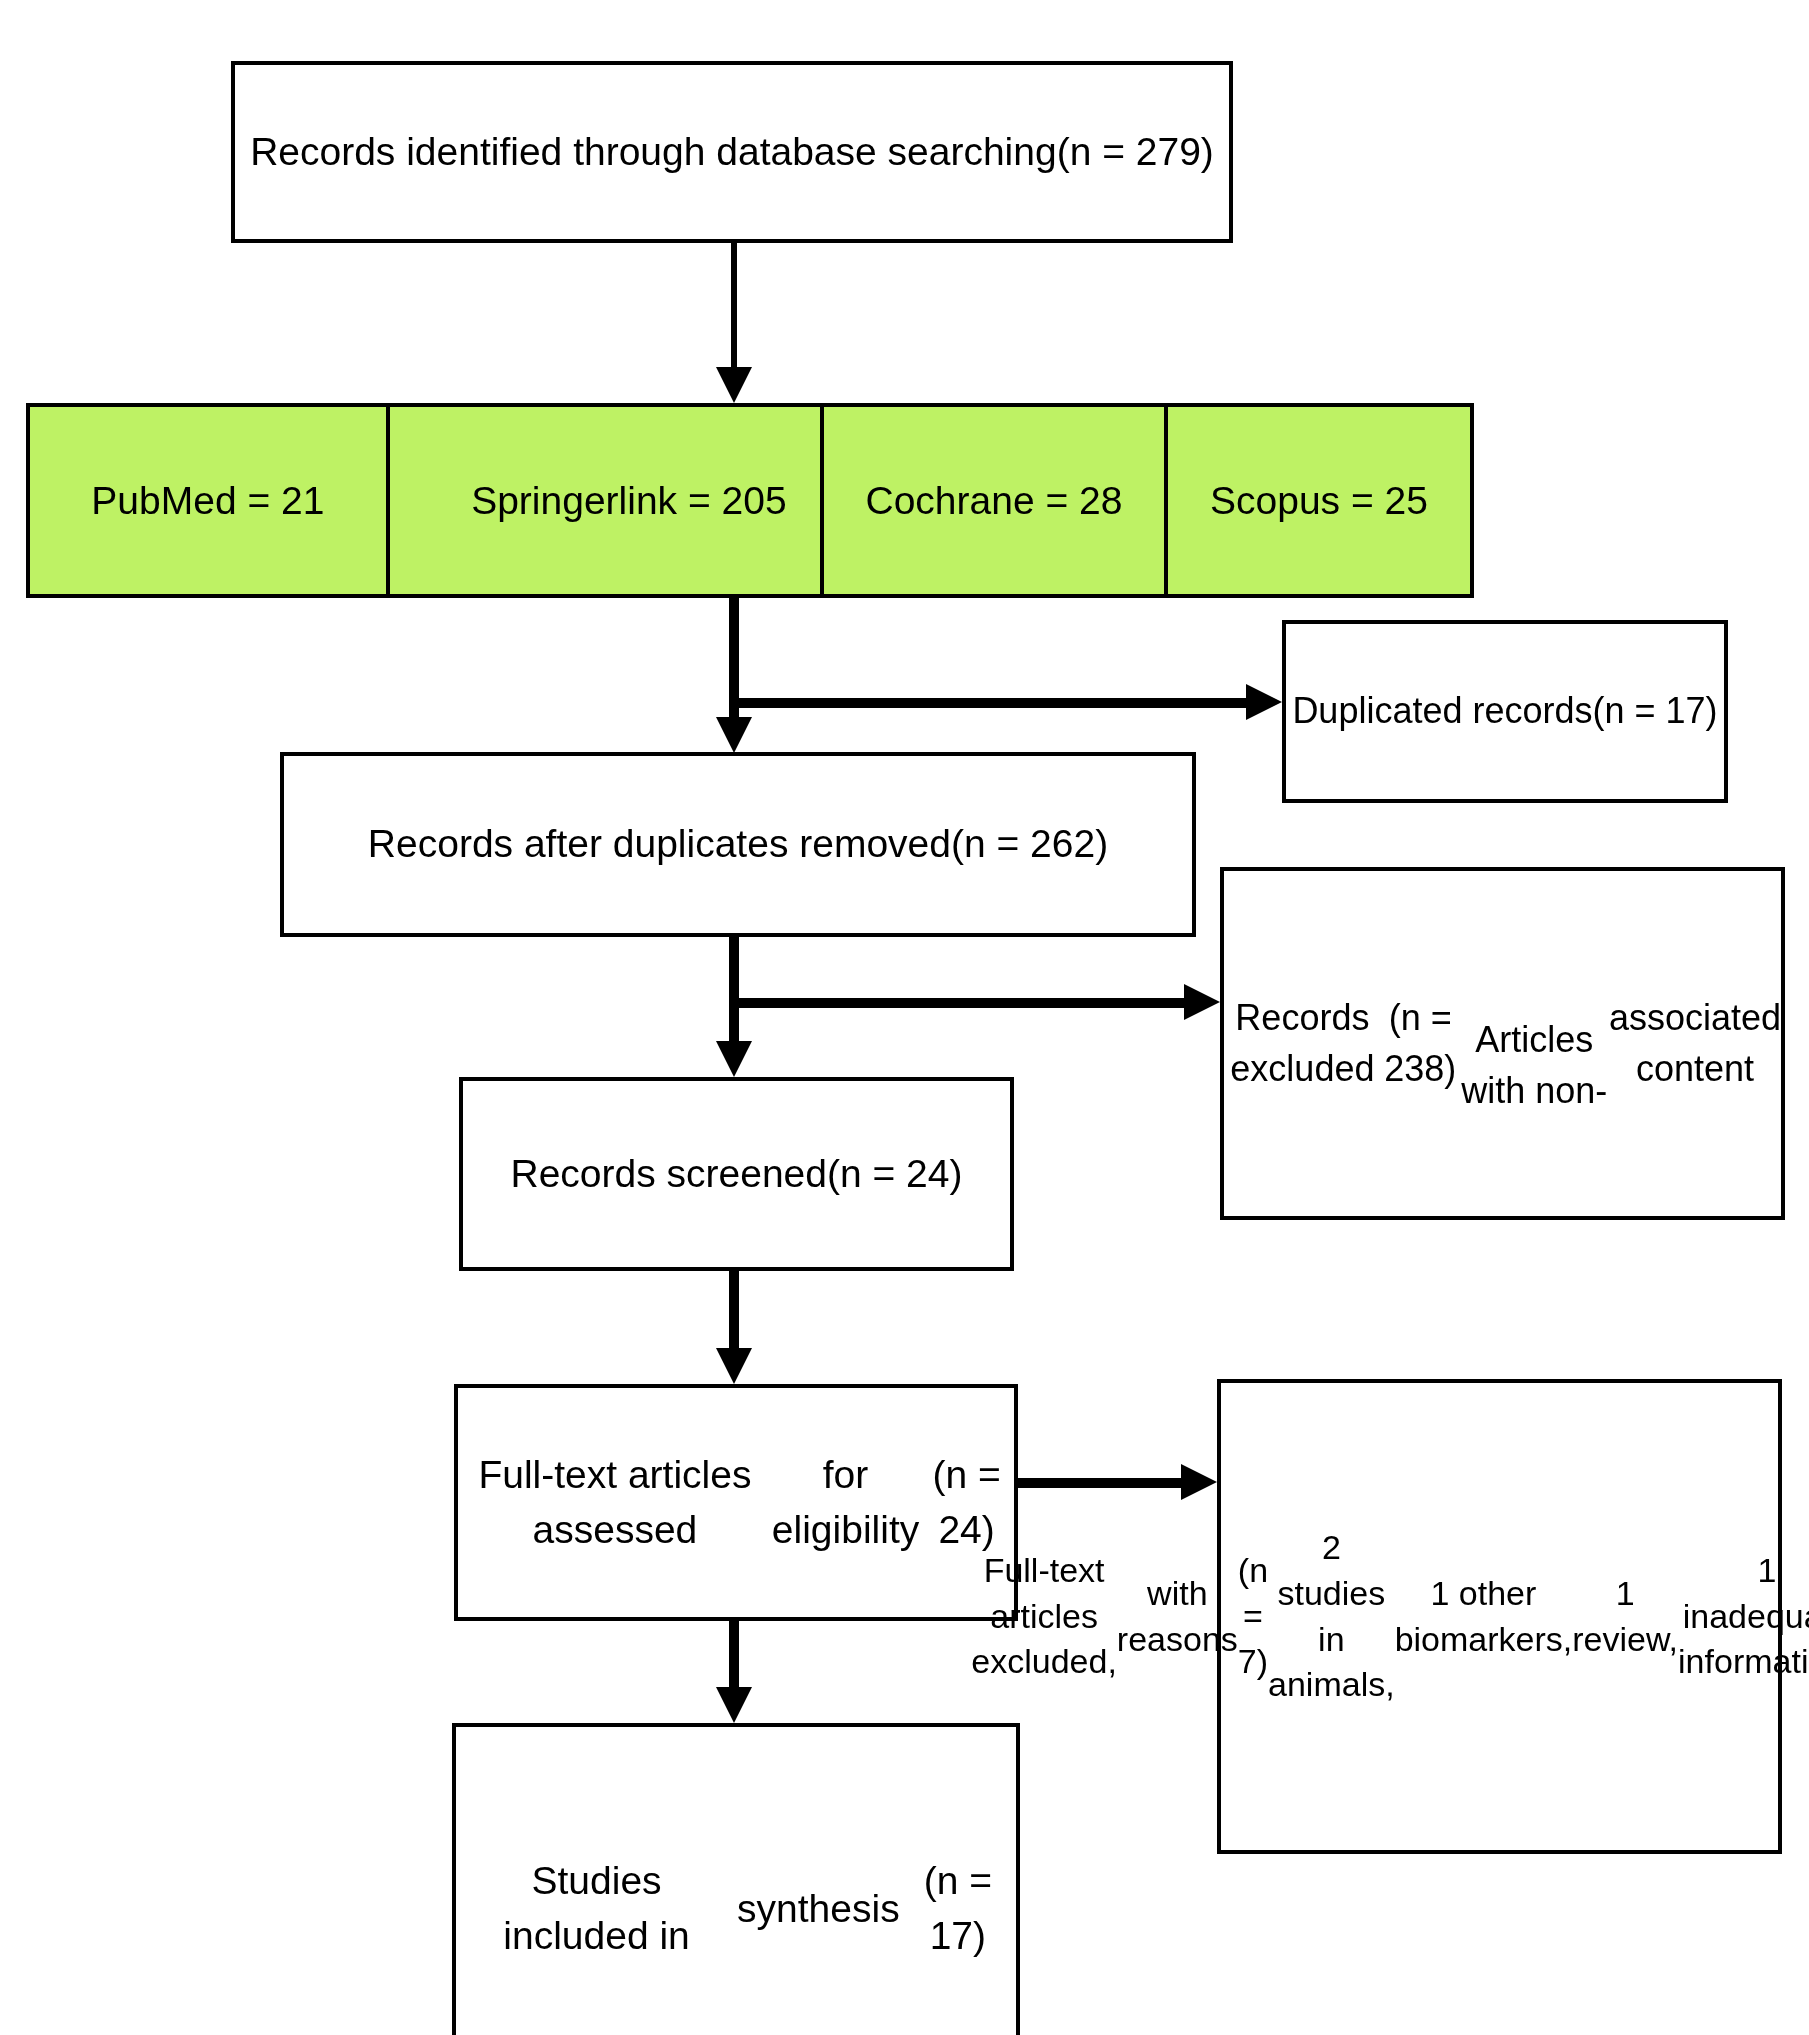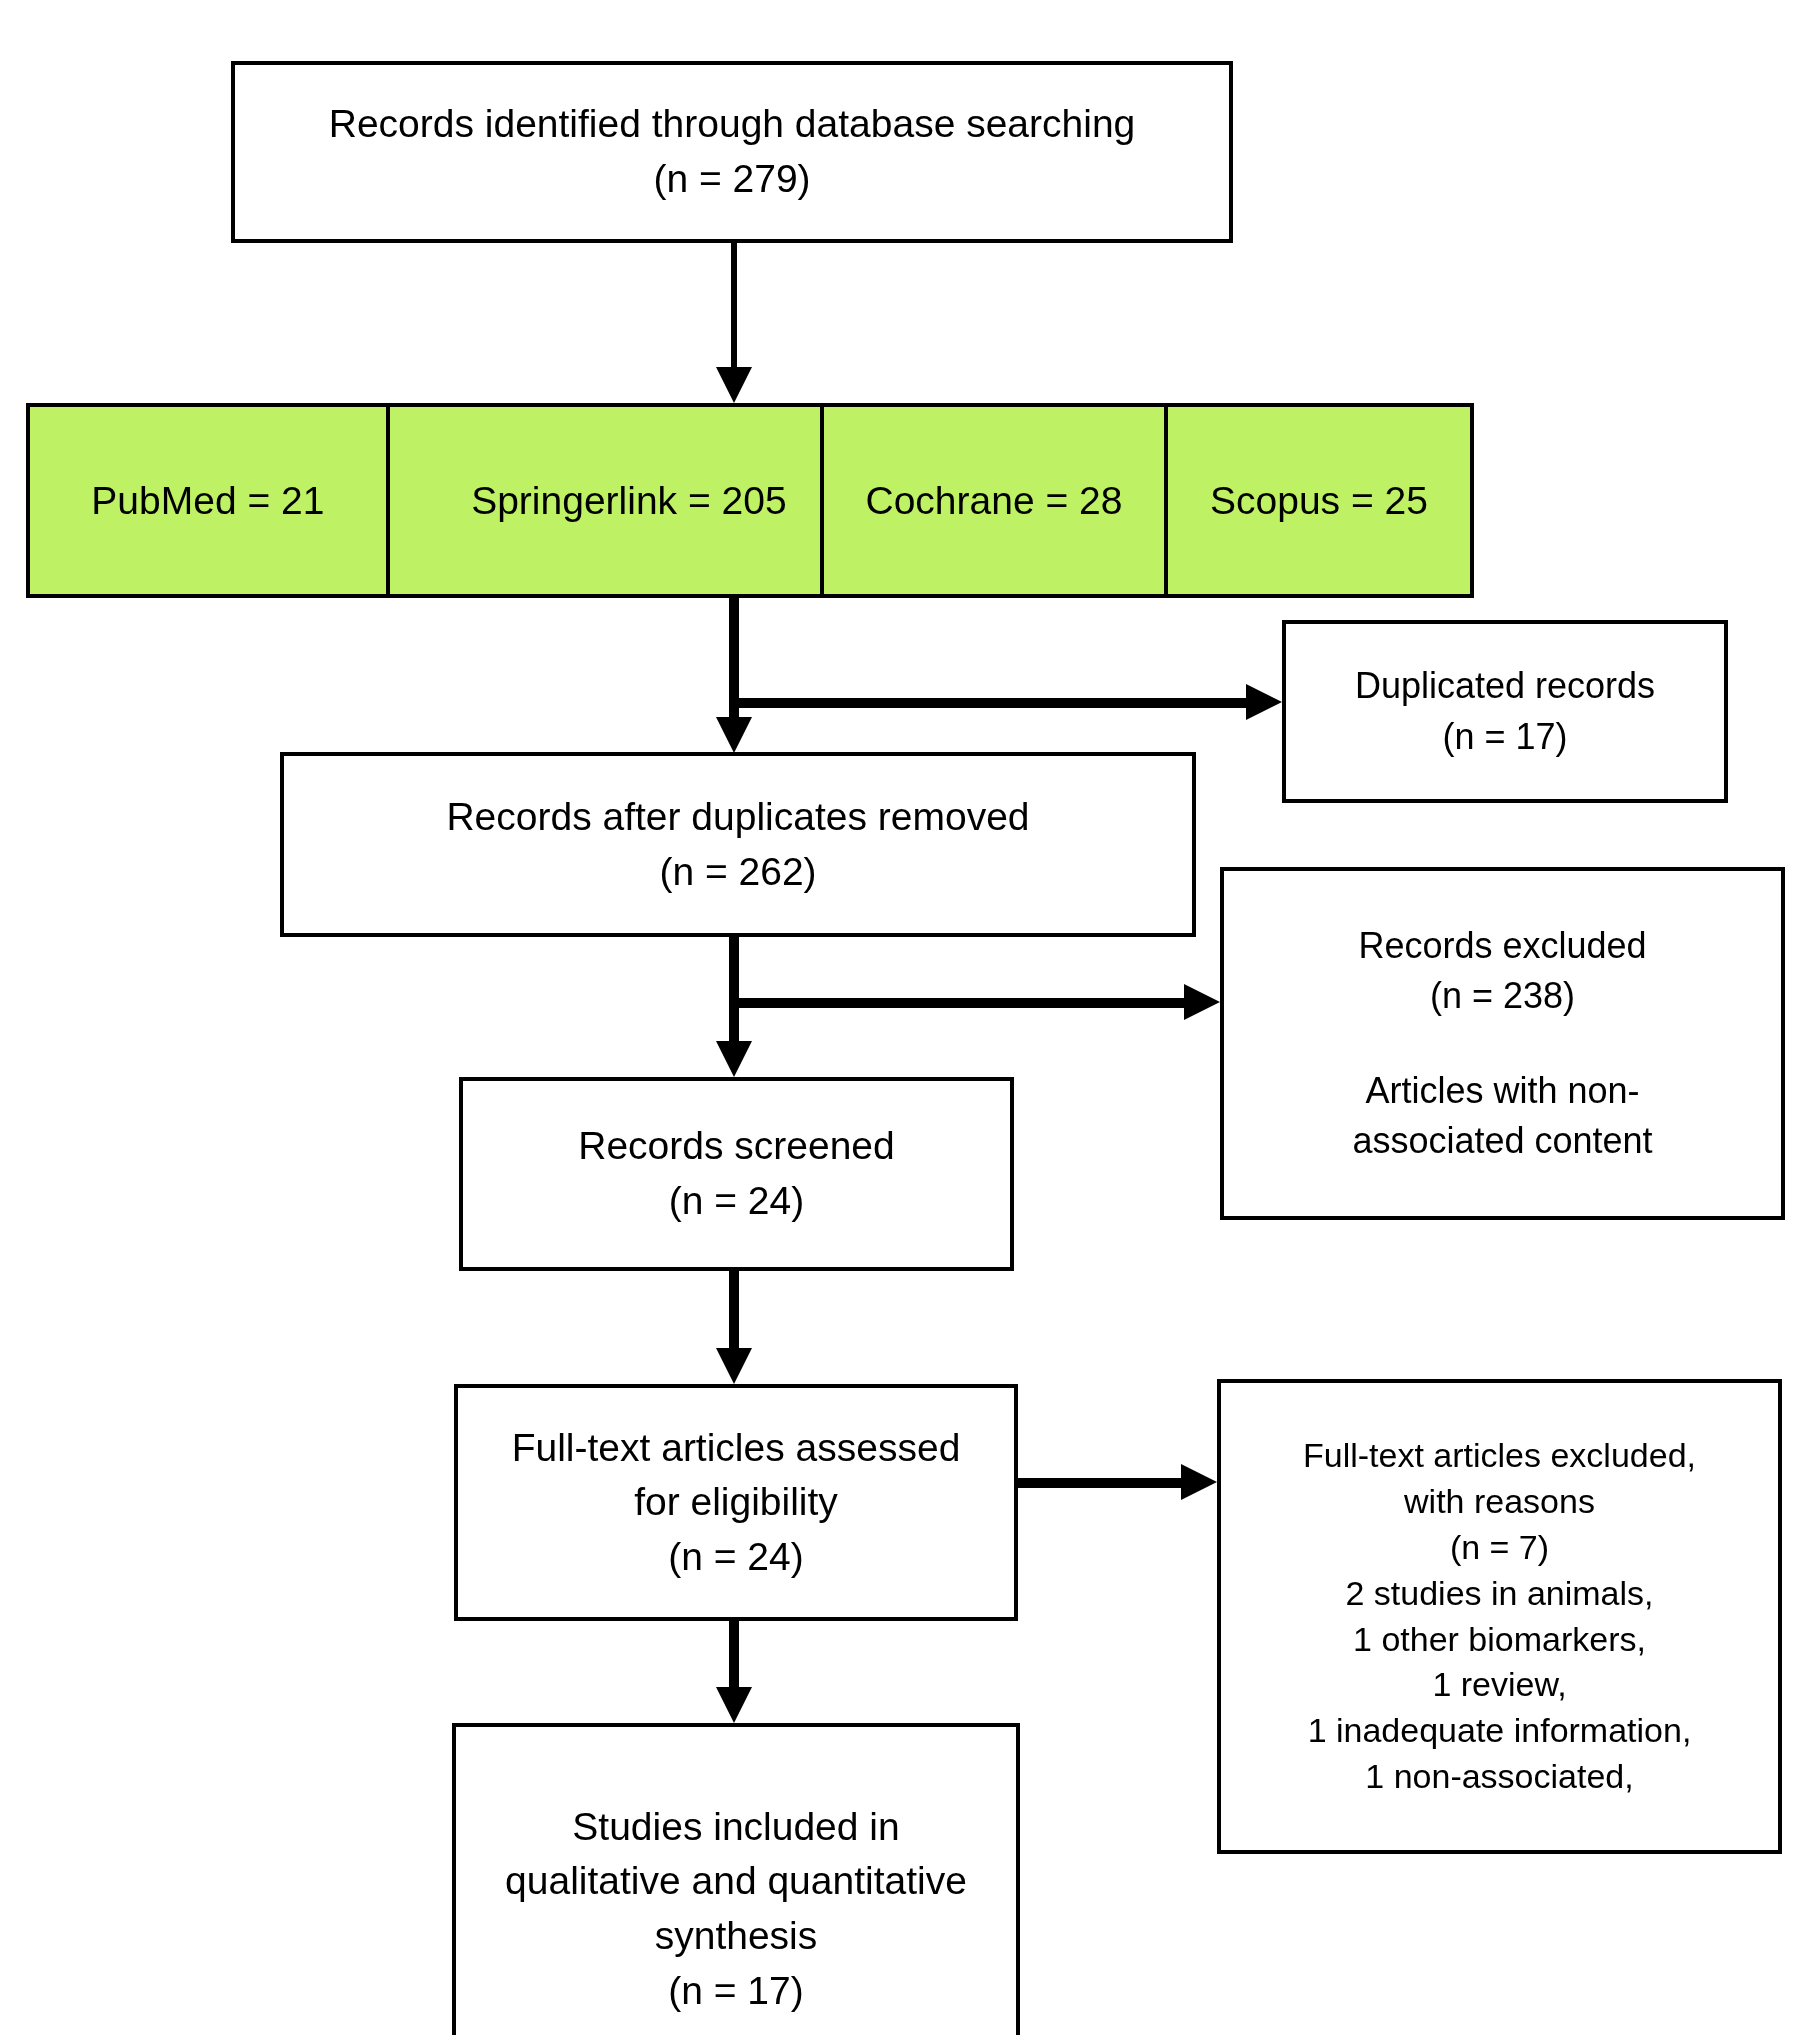--- a/index.html
+++ b/index.html
@@ -10,21 +10,21 @@
     background: #ffffff;
     font-family: "Liberation Sans", sans-serif;
     color: #000000;
   }
   .box {
     position: absolute;
     box-sizing: border-box;
     border: 4.1px solid #000000;
     background: #ffffff;
     display: flex;
-    flex-direction: column;
+    flex-direction: row;
     align-items: center;
     justify-content: center;
     text-align: center;
     font-size: 39px;
     line-height: 1.4;
     font-weight: 400;
   }
   .box .line { display: block; }
   .sources-row {
     position: absolute;
@@ -144,19 +144,18 @@
     <span class="line">1 review,</span>
     <span class="line">1 inadequate information,</span>
     <span class="line">1 non-associated,</span>
   </div>
 
   <div class="vline" style="left:729px; top:1621px; width:9.6px; height:68px;"></div>
   <div class="arrow-down" style="left:716px; top:1687px;"></div>
 
   <div class="box" style="left:452px; top:1723px; width:568px; height:372px;">
     <span class="line">Studies included in</span>
-    <span class="line">qualitative and quantitative</span>
     <span class="line">synthesis</span>
     <span class="line">(n = 17)</span>
   </div>
 
 </div>
 
 
 </body></html>

